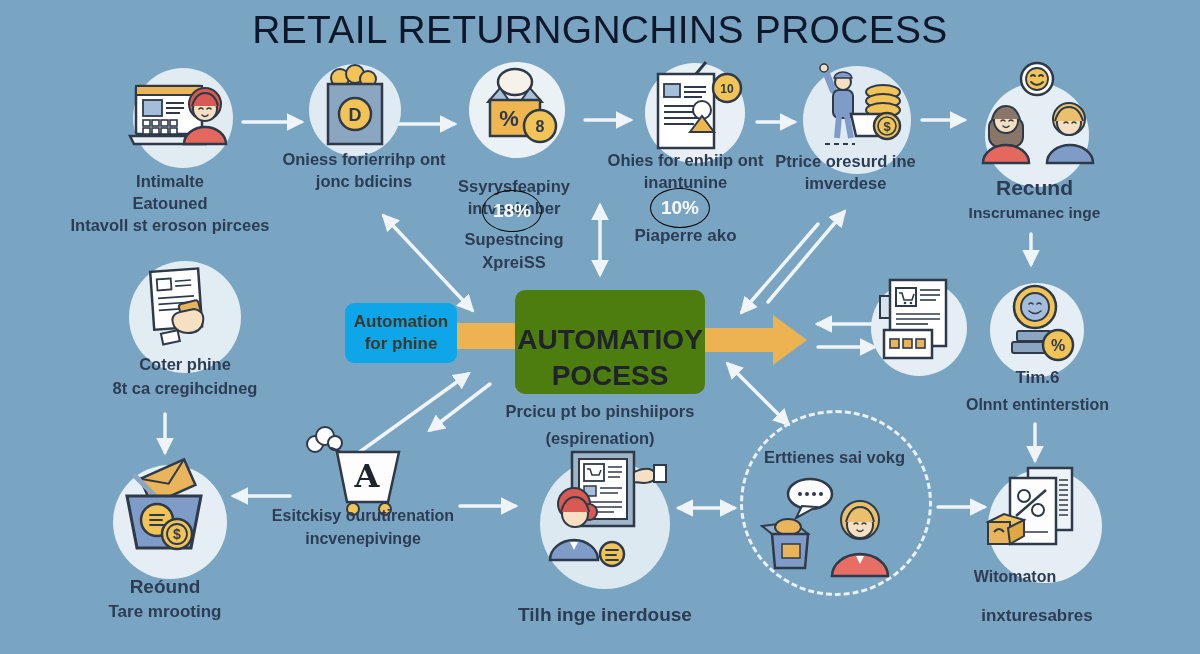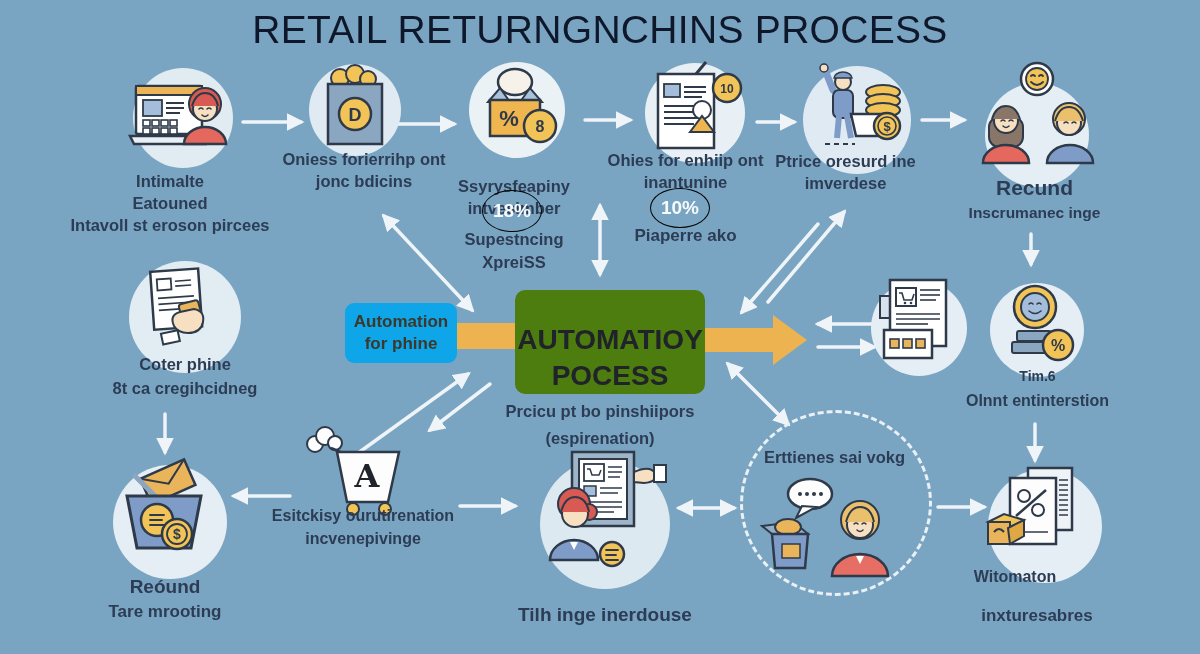--- a/index.html
+++ b/index.html
@@ -315,21 +315,21 @@
         <path d="M55,29 q2,-2 4,0"></path>
         <path d="M47,36 q6,5 12,0"></path>
     </g>
     <rect x="35" y="56" width="34" height="10" rx="2" fill="#8ba6c0" stroke="#2e3a49" stroke-width="2"></rect>
     <rect x="30" y="67" width="44" height="11" rx="2" fill="#8ba6c0" stroke="#2e3a49" stroke-width="2"></rect>
     <circle cx="76" cy="70" r="15" fill="#f2c357" stroke="#2e3a49" stroke-width="2.5"></circle>
     <text x="76" y="76" font-size="16" text-anchor="middle">%</text>
   </svg>
 
   <div class="lbl" style="left:940px;top:368px;width:195px;">
-    <div style="font-size:14px;text-align:center;">Tim.6</div>
+    <div style="font-size:17px;text-align:center;">Tim.6</div>
     <div style="font-size:16px;margin-top:8px;">Olnnt entinterstion</div>
   </div>
 
   <svg style="left:105px;top:450px;" width="130" height="140" viewBox="0 0 130 140">
     <circle cx="65" cy="72" r="57" fill="#e4eef4"></circle>
     <g transform="rotate(-24 62 30)">
       <rect x="38" y="18" width="48" height="28" fill="#e9b45a" stroke="#2e3a49" stroke-width="2.5"></rect>
       <polyline points="38,18 62,34 86,18" fill="none" stroke="#2e3a49" stroke-width="2"></polyline>
     </g>
     <line x1="30" y1="26" x2="56" y2="52" stroke="#8ba6c0" stroke-width="5" stroke-linecap="round"></line>

